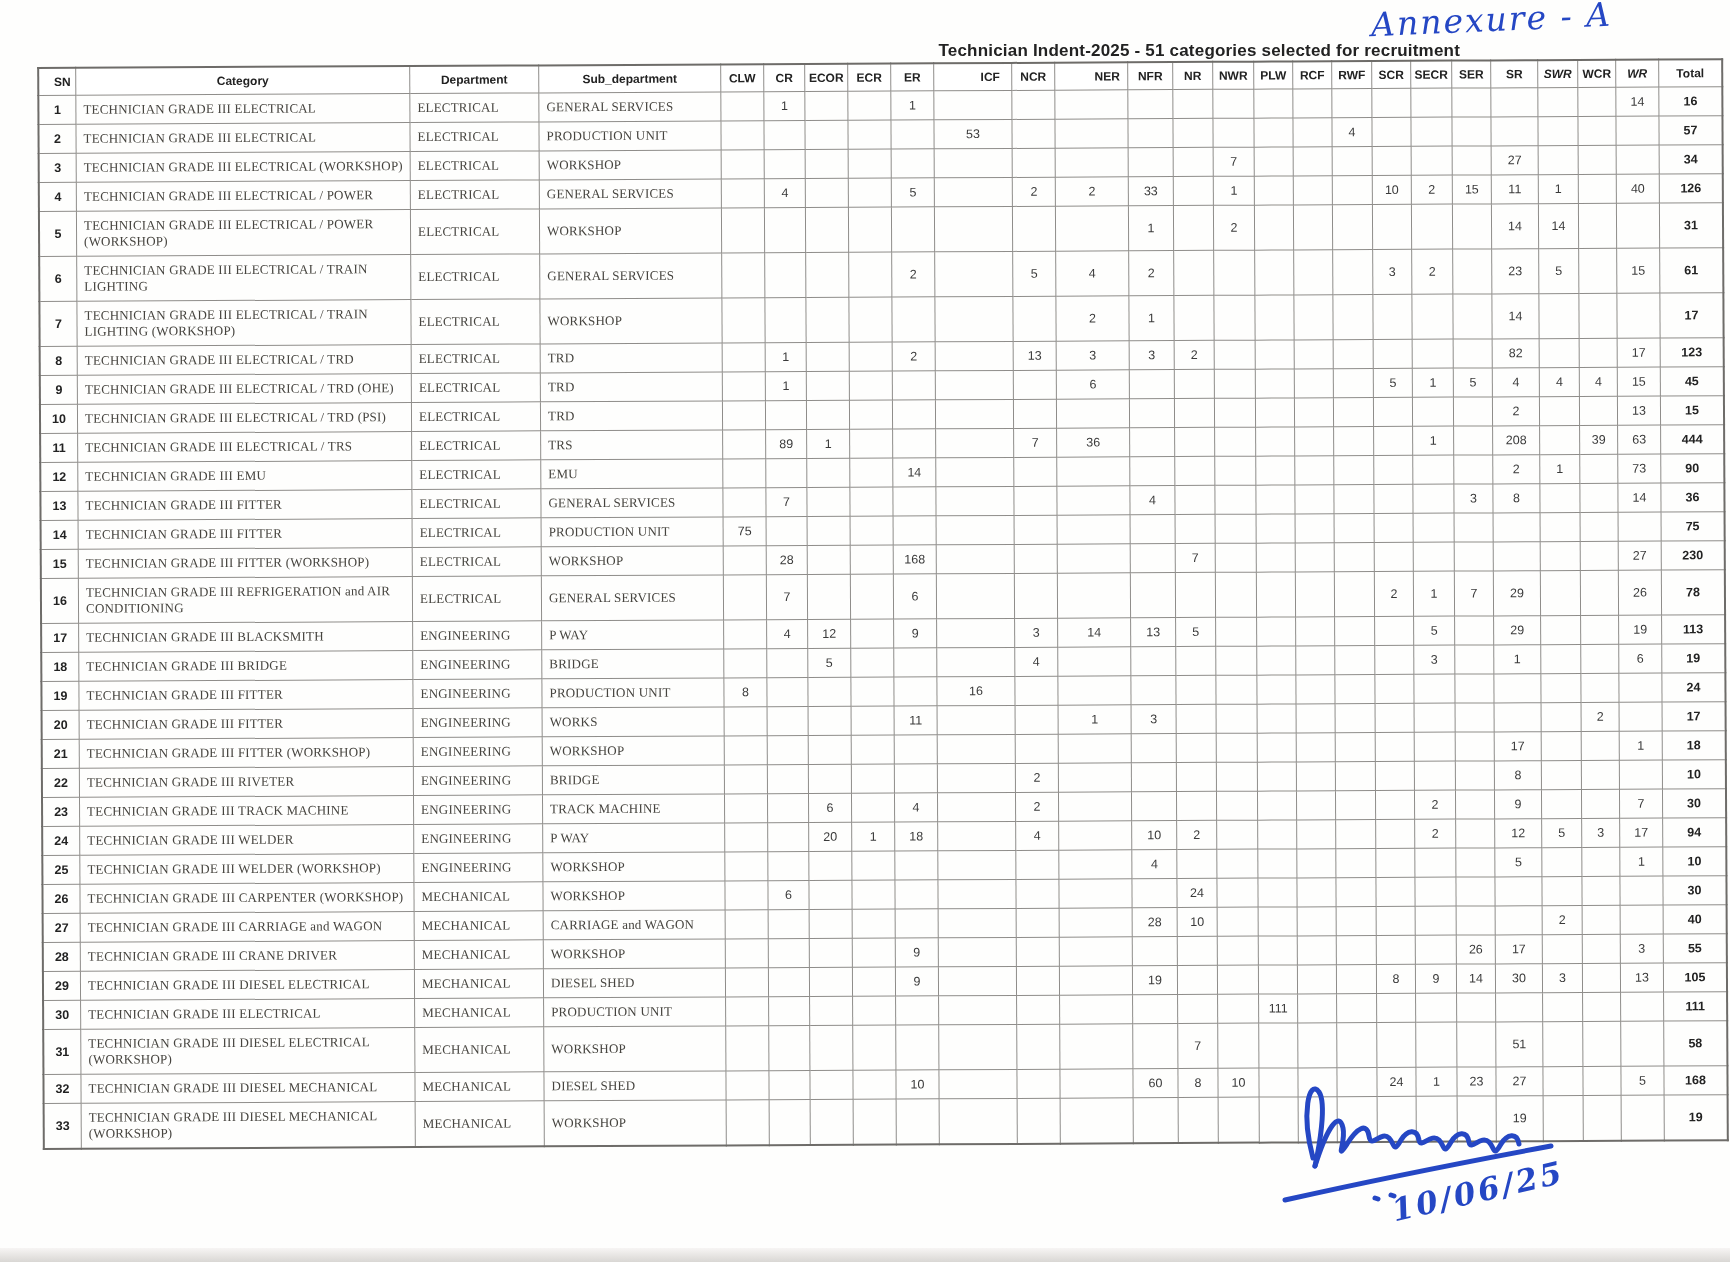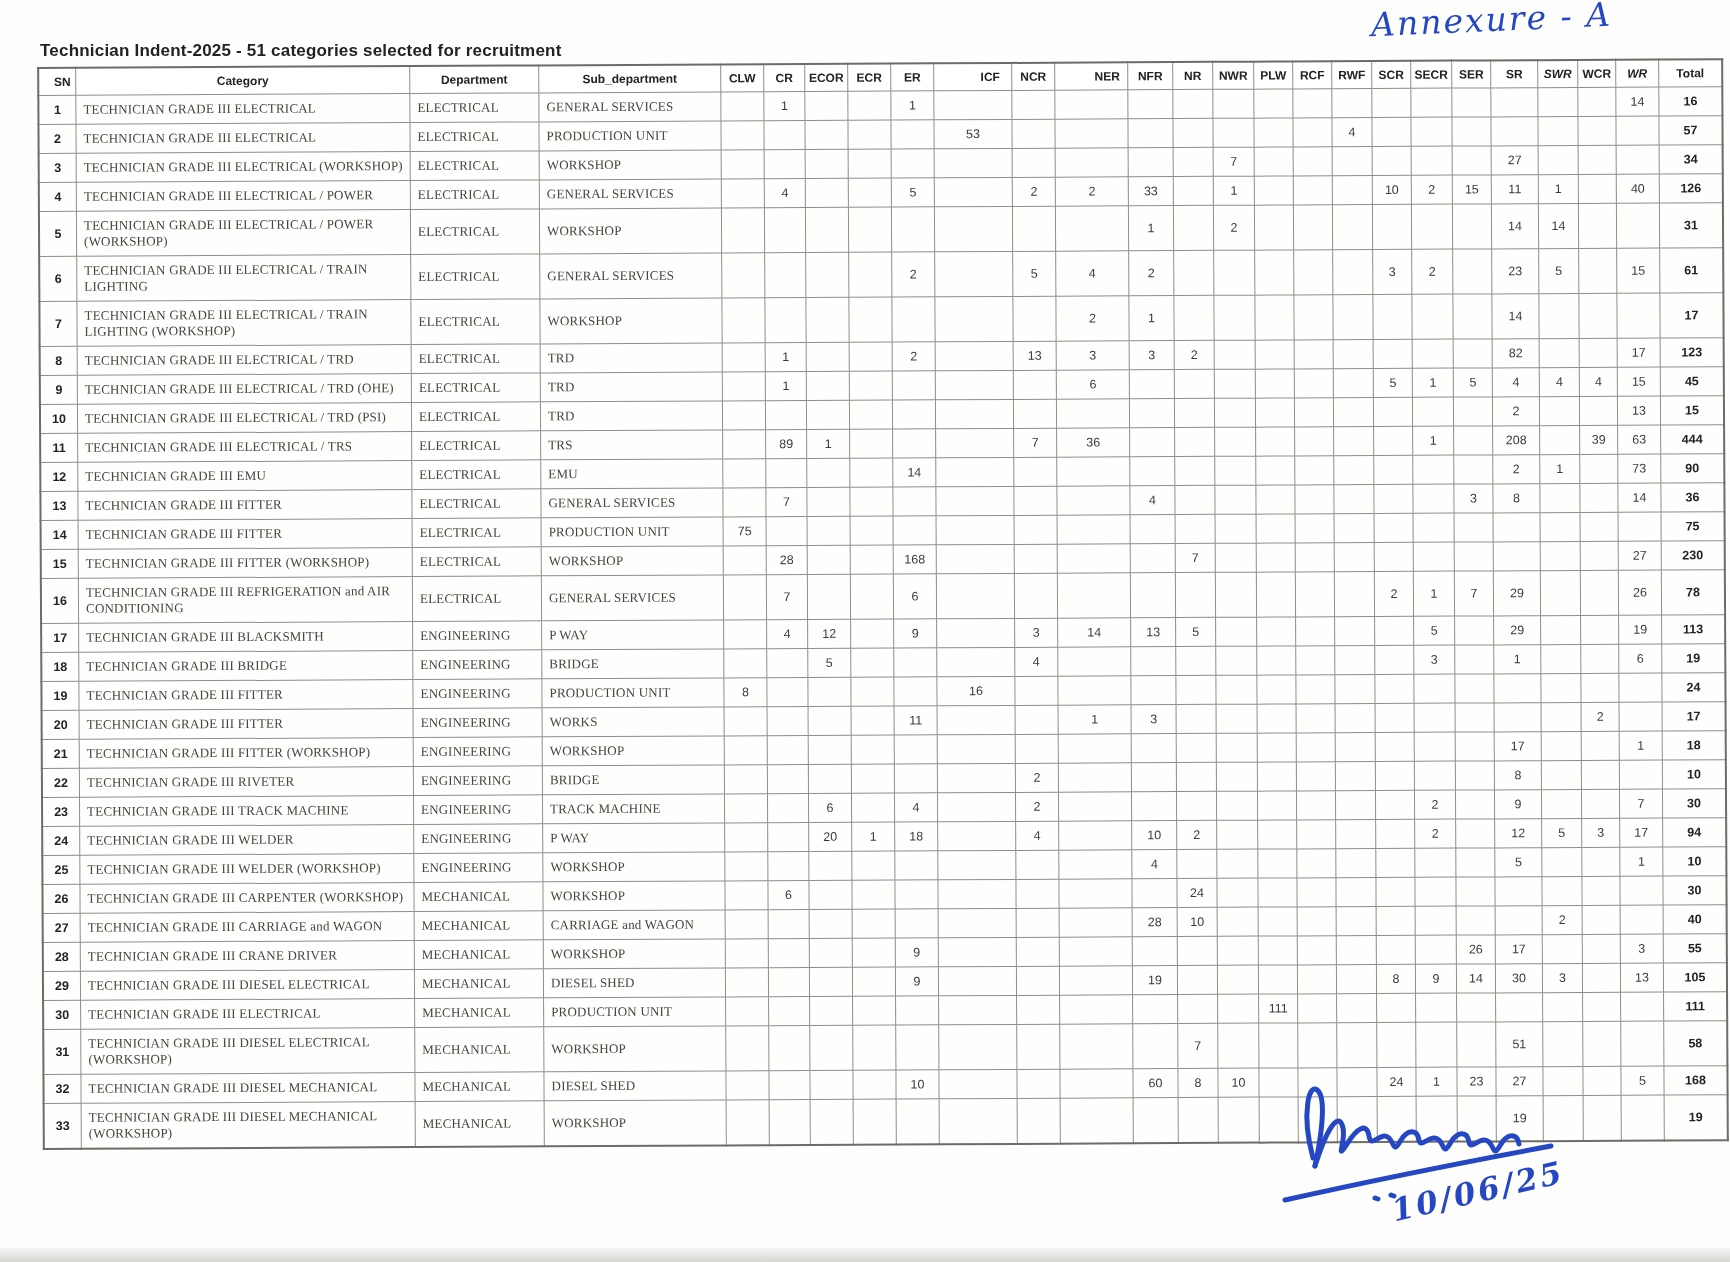--- a/index.html
+++ b/index.html
@@ -17,21 +17,21 @@
     font-family:"DejaVu Serif", serif;
     font-style:italic;
     font-size:33px;
     letter-spacing:2px;
     color:#2547c4;
     transform:rotate(-2.5deg);
     white-space:nowrap;
   }
   .doc-title{
     position:absolute;top:41px;left:40px;width:1420px;
-    text-align:left;
+    text-align:right;
     font-size:17px;font-weight:700;color:#222;
     letter-spacing:.2px;
   }
   .tbl-wrap{
     position:absolute;left:40px;top:63px;width:1528px;
     transform:rotate(-0.3deg);
     transform-origin:50% 50%;
   }
   table{
     border-collapse:collapse;

